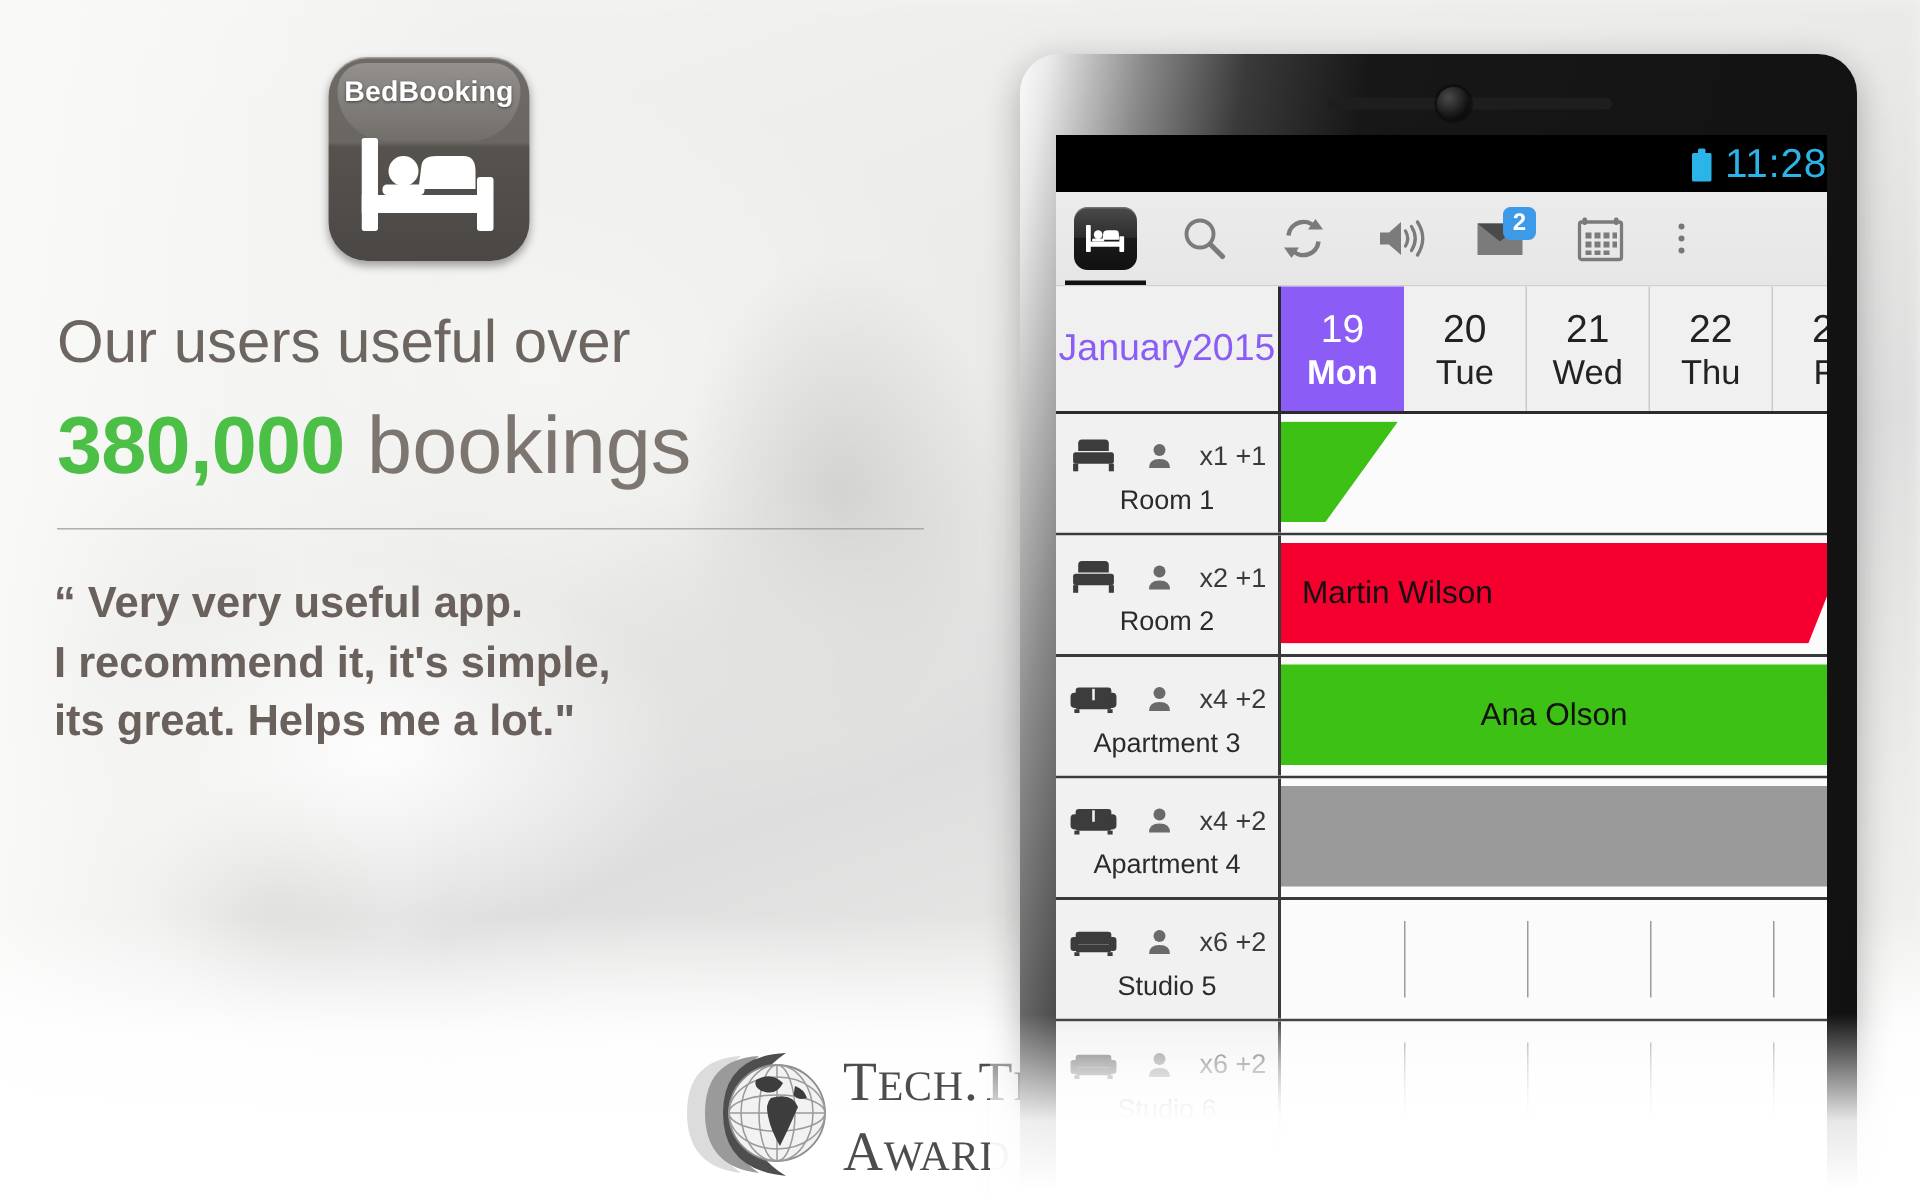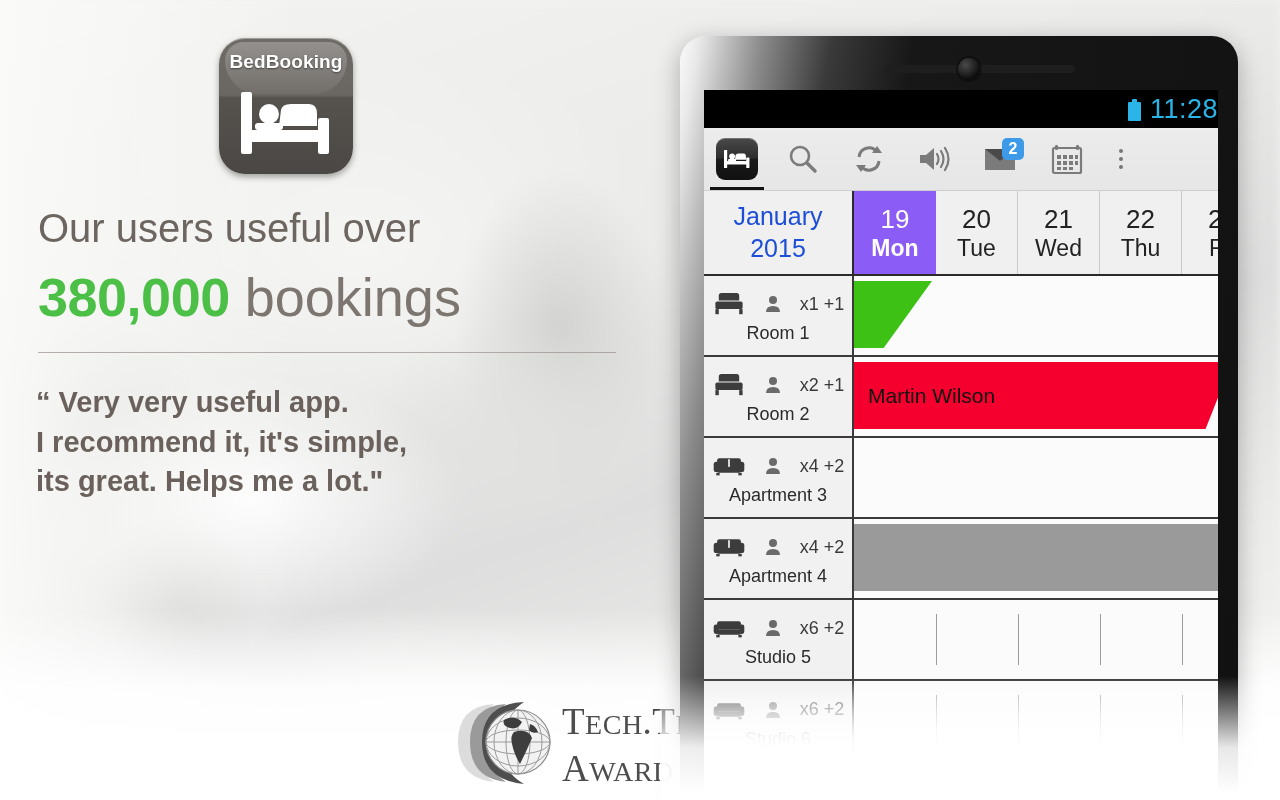--- a/index.html
+++ b/index.html
@@ -153,22 +153,22 @@
   }
   .dot3{display:flex;flex-direction:column;gap:4px;align-items:center;}
   .dot3 span{width:4px;height:4px;border-radius:50%;background:#777;display:block;}
 
   
   #cal-head{
     position:absolute;left:0;top:101px;width:514px;height:85px;display:flex;
     background:#f0f0f0;border-bottom:2px solid #2b2b2b;box-sizing:border-box;
   }
   #month-cell{
-    width:150px;flex:0 0 150px;display:flex;flex-direction:column;
-    align-items:center;justify-content:center;font-size:25px;color:#1d4ed8;
+    width:150px;flex:0 0 150px;display:flex;flex-direction:row;
+    align-items:center;justify-content:center;font-size:25px;color:#8b5cf6;
     border-right:2px solid #2b2b2b;box-sizing:border-box;line-height:1.25;
   }
   .day-cell{
     width:82px;flex:0 0 82px;display:flex;flex-direction:column;
     align-items:center;justify-content:center;color:#222;box-sizing:border-box;
     border-right:1px solid #cacaca;
   }
   .day-cell .dnum{font-size:26px;line-height:30px;}
   .day-cell .dname{font-size:23px;line-height:28px;}
   .day-cell.today{background:#8b5cf6;color:#fff;border-right:none;}
@@ -451,20 +451,23 @@
                 <rect x="31" y="22" width="4" height="3" fill="#3c3c3c"></rect>
               </svg>
               <svg width="16" height="18" viewBox="0 0 16 18">
                 <circle cx="8" cy="5" r="4" fill="#6a6a6a"></circle>
                 <path d="M1 17 q0-6 7-6 t7 6 Z" fill="#6a6a6a"></path>
               </svg>
               <span class="cap">x4 +2</span>
             </div>
             <div class="room-name">Apartment 3</div>
           </div>
+          <div class="lane">
+            <div class="bar bar-green" style="left:0;width:364px;">Ana Olson</div>
+          </div>
         </div>
 
         <div class="row">
           <div class="room-cell">
             <div class="room-top">
               <svg width="34" height="24" viewBox="0 0 40 28">
                 <rect x="2" y="9" width="7" height="12" rx="3" fill="#3c3c3c"></rect>
                 <rect x="31" y="9" width="7" height="12" rx="3" fill="#3c3c3c"></rect>
                 <rect x="6" y="5" width="28" height="11" rx="2.5" fill="#3c3c3c"></rect>
                 <rect x="6" y="15" width="28" height="7" rx="2" fill="#3c3c3c"></rect>

